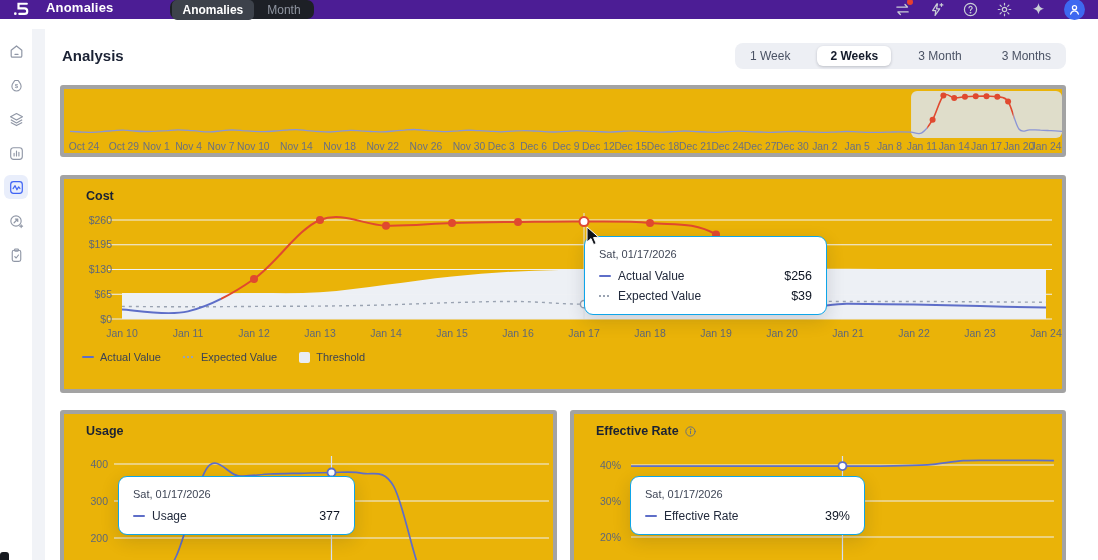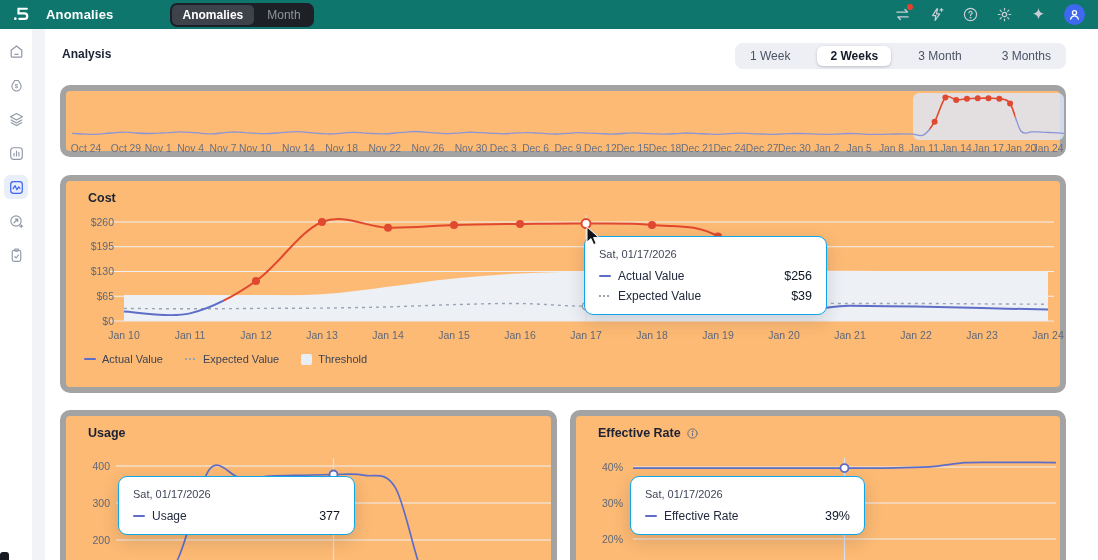--- a/index.html
+++ b/index.html
@@ -1,50 +1,50 @@
 <!DOCTYPE html>
 <html><head>
 <meta charset="utf-8">
 <style>
   html,body{margin:0;padding:0}
   body{width:1098px;height:560px;overflow:hidden;position:relative;background:#fff;
        font-family:"Liberation Sans",sans-serif;-webkit-font-smoothing:antialiased}
   svg text{font-family:"Liberation Sans",sans-serif}
 
   
-  .navbar{position:absolute;top:0;left:0;right:0;height:29px;background:#0f766e;
-          display:flex;align-items:center;z-index:10}
+  .navbar{position:absolute;top:0;left:0;right:0;height:19px;background:#4c1d95;
+          display:flex;z-index:10}
   .logo{width:20px;height:20px;margin-left:11px;flex:none}
   .nav-title{color:#fff;font-size:13px;font-weight:700;margin-left:15px;letter-spacing:.2px}
   .nav-tabs{display:flex;align-items:center;margin-left:56px;background:#1d2026;border-radius:7px;padding:2px;gap:2px}
   .nav-tab{font-size:12px;color:#8f95a0;padding:3px 11px;border-radius:5px;cursor:default}
   .nav-tab.active{background:#3d424b;color:#fff;font-weight:700}
   .nav-right{margin-left:auto;display:flex;align-items:center;gap:17px;padding-right:13px}
   .nav-ico{width:17px;height:17px;color:#c9cdd6;position:relative;flex:none}
   .nav-ico svg{display:block}
   .noti-dot{position:absolute;top:-2px;right:-2px;width:6px;height:6px;border-radius:50%}
   .avatar{width:21px;height:21px;border-radius:50%;background:#3e68f0;display:flex;align-items:center;justify-content:center}
 
   
   .sidebar{position:absolute;top:29px;left:0;width:32px;bottom:0;background:#fff;
            display:flex;flex-direction:column;align-items:center;padding-top:10px;gap:10px;z-index:5}
   .side-item{width:24px;height:24px;border-radius:6px;display:flex;align-items:center;justify-content:center;color:#9097a6}
   .side-item.active{background:#e9eefb;color:#4064f4}
   .gutter{position:absolute;top:29px;left:32px;width:13px;bottom:0;background:#f1f3f7}
   .corner-blob{position:absolute;left:0;bottom:-4px;width:9px;height:12px;background:#171a20;border-radius:3px;z-index:6}
 
   
-  .page-title{position:absolute;left:62px;top:47px;font-size:12px;font-weight:700;color:#1b2234}
+  .page-title{position:absolute;left:62px;top:47px;font-size:15px;font-weight:700;color:#1b2234}
   .seg{position:absolute;top:43px;right:32px;height:26px;background:#edeff4;border-radius:8px;
        display:flex;align-items:center;padding:2px;gap:14px;box-sizing:border-box}
   .seg .opt{font-size:12px;color:#4a5264;padding:3px 13px;border-radius:6px;white-space:nowrap}
   .seg .opt.active{background:#fff;font-weight:700;color:#141b2b;box-shadow:0 1px 3px rgba(18,24,40,.22)}
 
   
-  .card{position:absolute;background:#fdba74;border:6px solid #a3a3a3;border-radius:10px;box-sizing:border-box}
+  .card{position:absolute;background:#eab308;border:4px solid #a3a3a3;border-radius:3px;box-sizing:border-box}
   #card-timeline{left:60px;top:85px;width:1006px;height:72px}
   #card-cost{left:60px;top:175px;width:1006px;height:218px}
   #card-usage{left:60px;top:410px;width:497px;height:170px}
   #card-rate{left:570px;top:410px;width:496px;height:170px}
   .card h3{position:absolute;left:22px;top:10px;margin:0;font-size:12.5px;font-weight:700;color:#1b2234;
            display:flex;align-items:center;gap:5px}
   .card svg.plot{position:absolute;left:0;top:0;display:block}
   #card-cost svg.plot{top:0}
   #card-usage svg.plot,#card-rate svg.plot{top:0}
 

